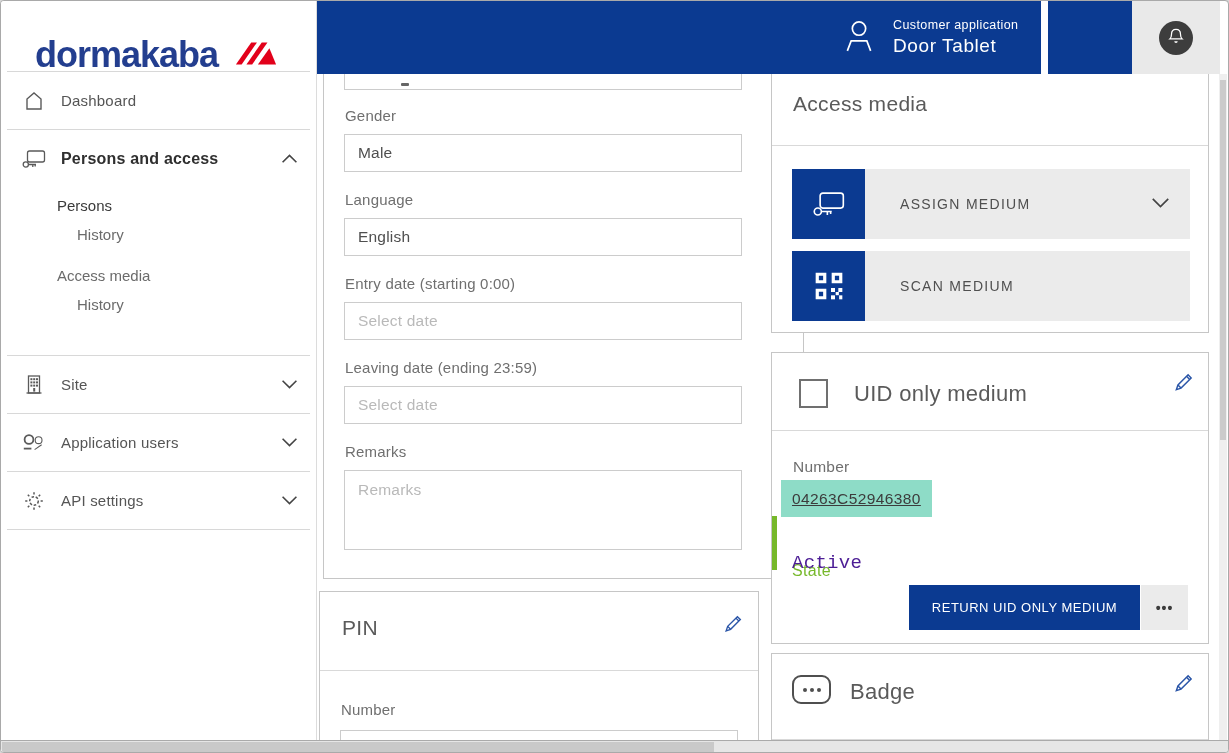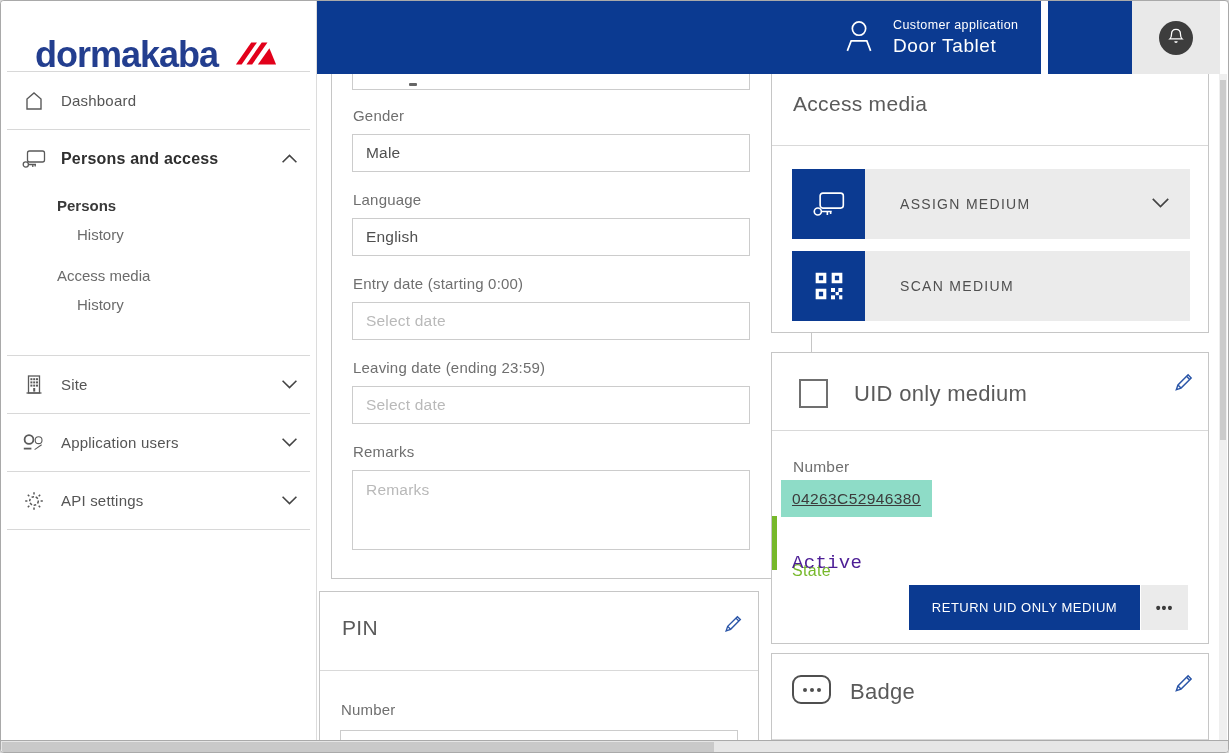--- a/index.html
+++ b/index.html
@@ -22,21 +22,21 @@
   
   .sidebar { position:absolute; left:0; top:0; width:316px; height:753px; background:#fff; border-right:1px solid #dcdcdc; z-index:5; }
   .logo { display:flex; align-items:flex-end; gap:16px; padding:20px 0 0 34px; height:70px; cursor:pointer; }
   .logo-text { font-size:36px; font-weight:bold; color:#233e8f; letter-spacing:-1px; line-height:32px; }
   .sb-divider { border:none; border-top:1px solid #d8d8d8; margin:0 6px; }
   .sb-row { display:flex; align-items:center; height:57px; padding:0 18px 0 20px; cursor:pointer; }
   .sb-row .sb-icon { width:26px; display:flex; justify-content:center; }
   .sb-row .sb-label { margin-left:14px; font-size:15px; color:#555; flex:1; letter-spacing:.2px; }
   .sb-row.bold .sb-label { font-weight:bold; font-size:16px; color:#2f2f2f; }
   .sb-sub { padding:4px 0 14px 0; }
-  .sb-sub-item { font-size:15px; color:#3a3a3a; padding:6px 0 6px 56px; font-weight:bold; cursor:pointer; }
+  .sb-sub-item { font-size:15px; color:#3a3a3a; padding:6px 0 6px 56px; font-weight:normal; cursor:pointer; }
   .sb-sub-item.lvl2 { font-weight:normal; color:#6b6b6b; padding-left:76px; }
   .sb-sub-item.plain { font-weight:normal; color:#6b6b6b; }
   .sb-gap { height:12px; }
   
   .card { position:absolute; background:#fff; border:1px solid #c6c6c6; z-index:1; }
   .label { font-size:15px; color:#6f6f6f; letter-spacing:.2px; }
   .input { width:398px; height:38px; border:1px solid #ccc; background:#fff; font-family:"Liberation Sans",sans-serif;
            font-size:15.5px; color:#4f4f4f; padding:0 13px; letter-spacing:.2px; }
   .input::placeholder, textarea::placeholder { color:#b9b9b9; }
   textarea.input { height:80px; padding-top:10px; resize:none; }
@@ -204,21 +204,21 @@
     <div class="bell-circle">
       <span>
         <svg width="22" height="22" viewBox="0 0 23 23">
           <path d="M11.5 4.5 c-2.9 0 -4.7 2.1 -4.7 5.1 c0 3.4 -1.7 4.9 -1.7 4.9 h12.8 c0 0 -1.7 -1.5 -1.7 -4.9 c0 -3 -1.8 -5.1 -4.7 -5.1 Z" fill="none" stroke="#fff" stroke-width="1.3"></path>
           <path d="M9.7 17 a1.8 1.8 0 0 0 3.6 0 Z" fill="#fff"></path>
         </svg>
       </span>
     </div>
   </div>
 
-  <section class="card" style="left:330px; top:56px; width:481px; height:522px;">
+  <section class="card" style="left:322px; top:56px; width:481px; height:522px;">
 
     <div class="input" style="position:absolute; left:20px; top:4px; height:28px; overflow:hidden;">
       <div style="position:absolute; left:56px; bottom:3px; width:8px; height:3px; background:#666; border-radius:1px;"></div>
     </div>
 
     <div class="label" style="position:absolute; left:21px; top:49px;">Gender</div>
     <input class="input" style="position: absolute; left: 20px; top: 76px;" readonly="" value="Male">
 
     <div class="label" style="position:absolute; left:21px; top:133px;">Language</div>
     <input class="input" style="position: absolute; left: 20px; top: 160px;" readonly="" value="English">

